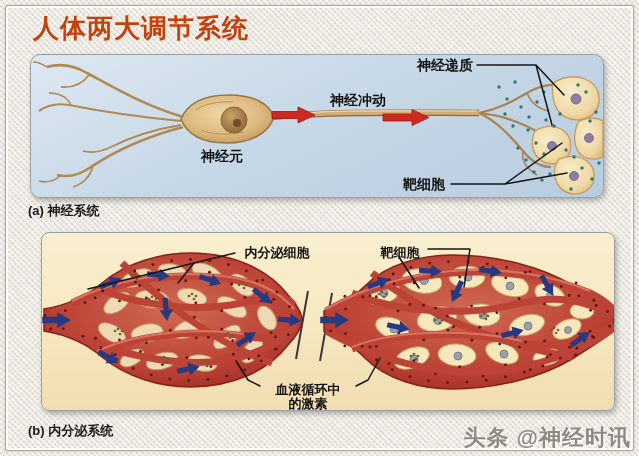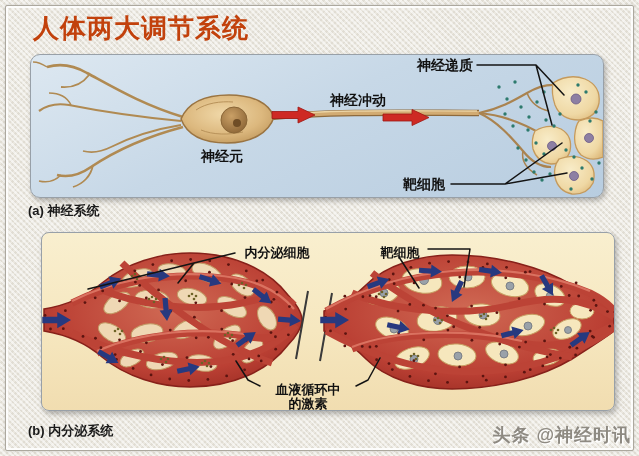--- a/index.html
+++ b/index.html
@@ -29,21 +29,21 @@
     background:linear-gradient(155deg,#dde8f1 0%,#c7d8e7 45%,#b8cde0 100%);border-radius:10px;}
   .panel-b{top:232px;height:177px;
     background:linear-gradient(180deg,#f9efcf 0%,#f6e7bf 55%,#f1ddb0 100%);margin-left:11px;}
   .caption{
     position:absolute;left:28px;font-size:13px;font-weight:bold;color:#1a1a1a;
   }
   .caption-a{top:202px;}
   .caption-b{top:410px;margin-top:12px;}
   .watermark{
     position:absolute;right:8px;top:423px;
-    font-size:18px;font-weight:bold;letter-spacing:1px;color:#8e8a82;
+    font-size:22px;font-weight:bold;letter-spacing:1px;color:#8e8a82;
     text-shadow:1px 1px 0 #ffffff, 2px 2px 1px rgba(255,255,255,.65);
   }
   svg{display:block;}
   svg text{font-family:"Liberation Sans",sans-serif;font-weight:bold;fill:#111;}
   .lbl14{font-size:14px;}
   .lbl13{font-size:13px;}
   .ptr{fill:none;stroke:#141414;stroke-width:1.5;stroke-linejoin:round;stroke-linecap:round;}
 </style>
 </head>
 <body>

